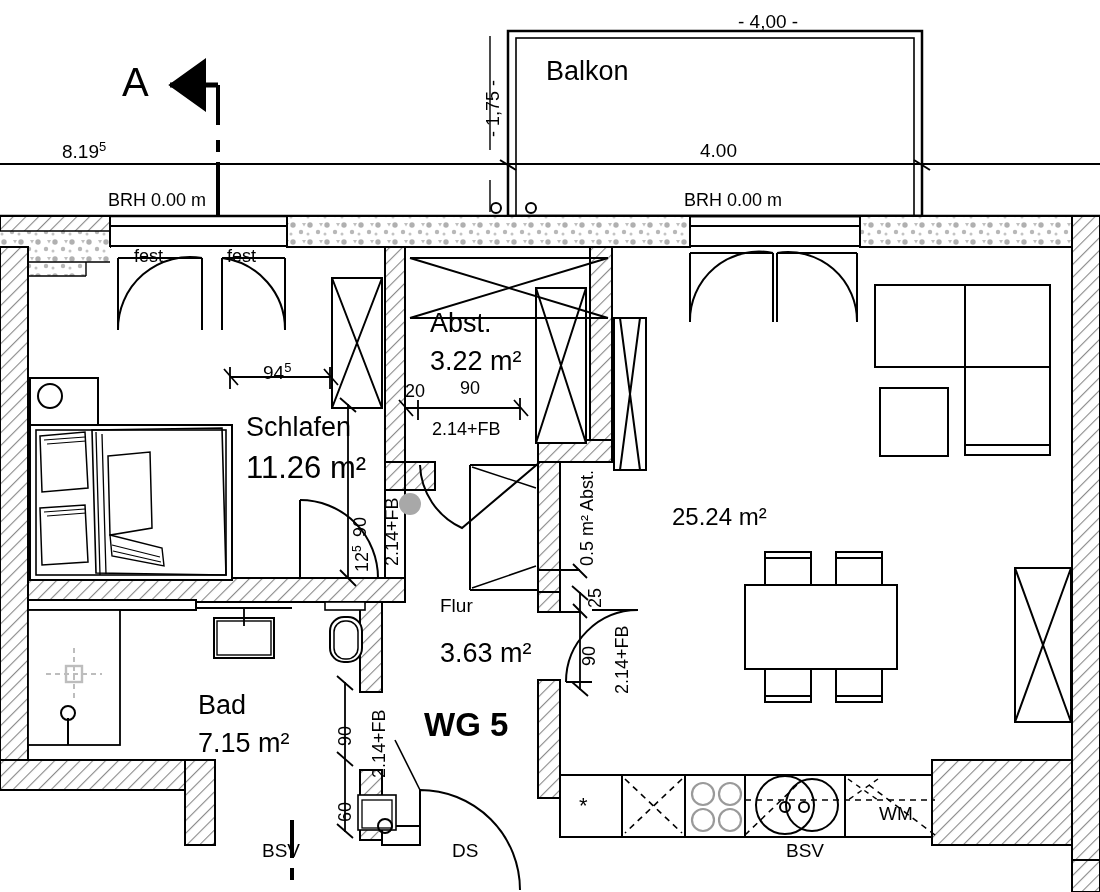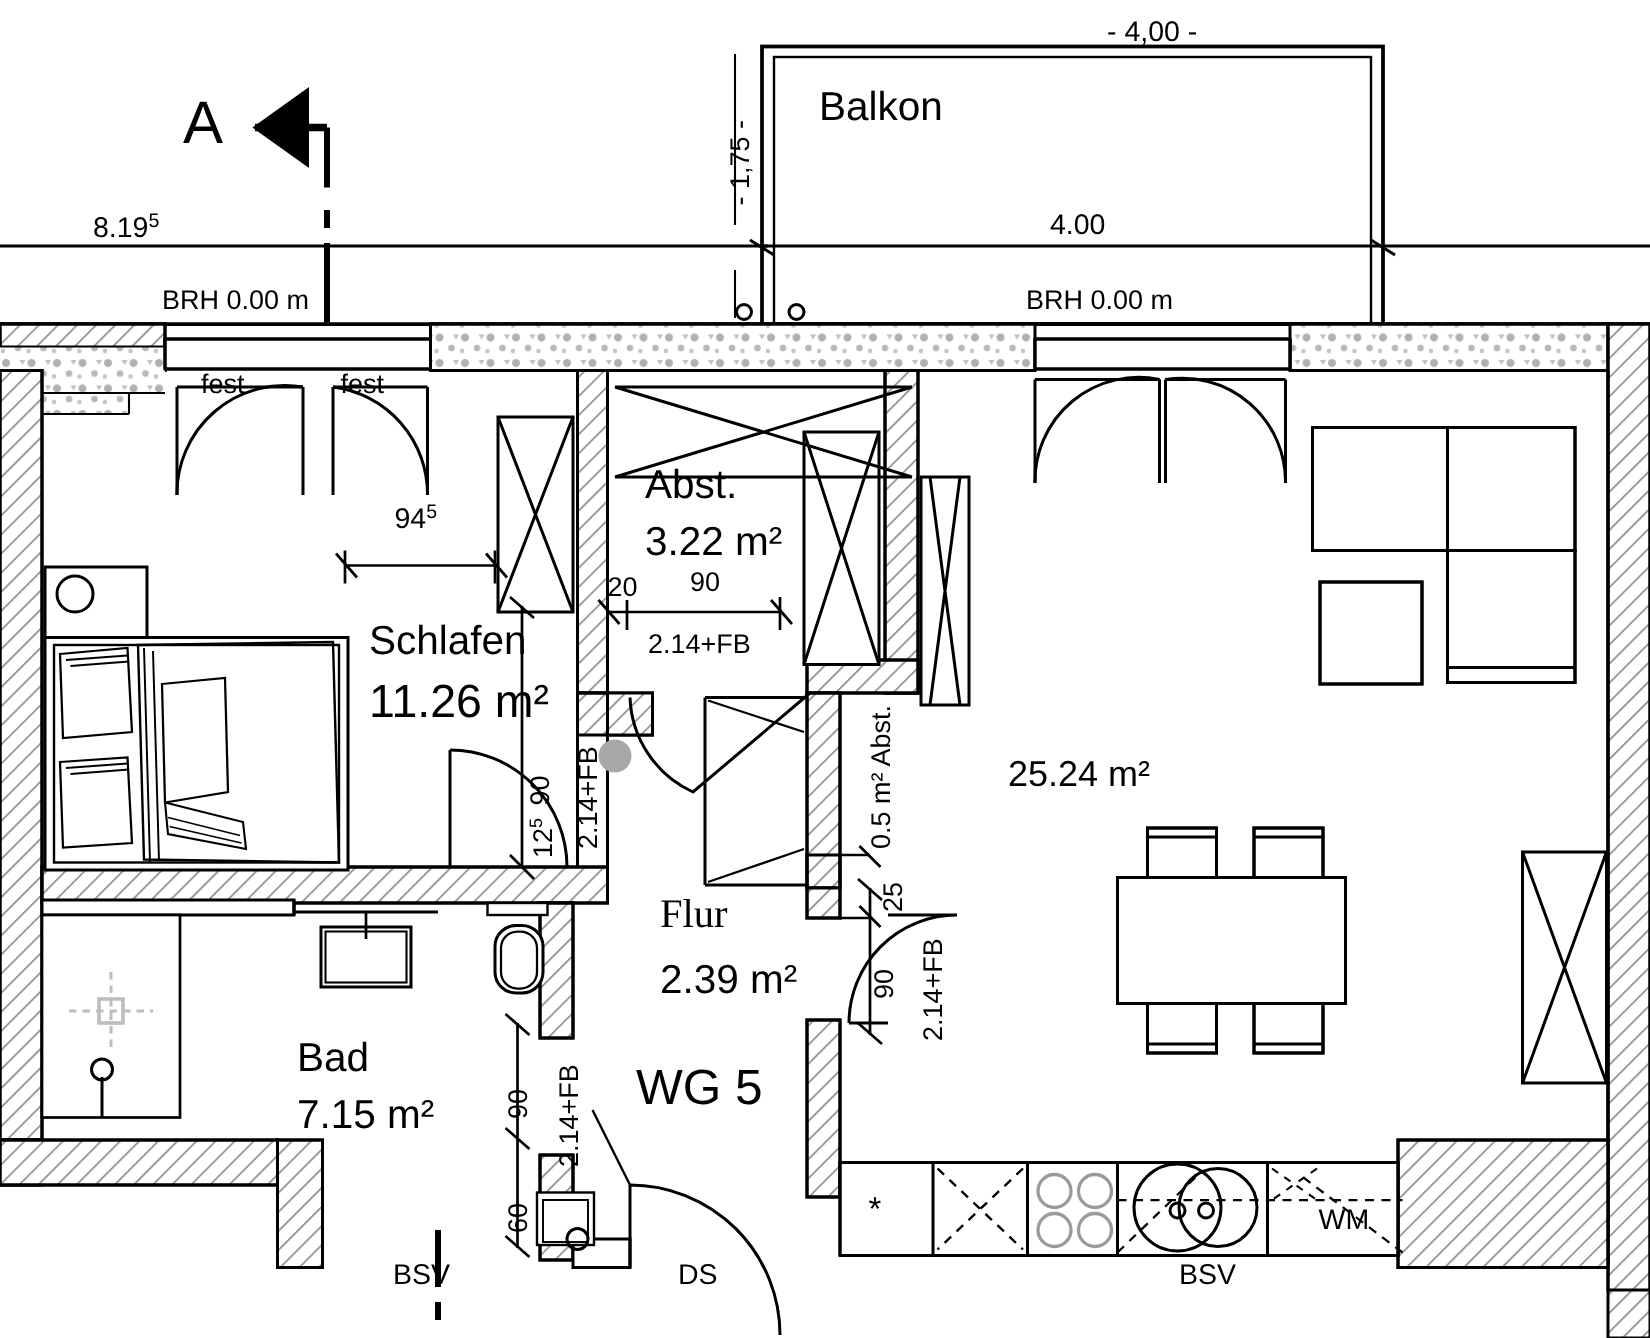--- a/index.html
+++ b/index.html
@@ -305,21 +305,21 @@
 
 <div class="lbl" style="left:546px;top:58px;font-size:27px;">Balkon</div>
 <div class="lbl" style="left:700px;top:141px;font-size:19px;">4.00</div>
 
 <div class="lbl" style="left:108px;top:191px;font-size:18px;">BRH 0.00 m</div>
 <div class="lbl" style="left:684px;top:191px;font-size:18px;">BRH 0.00 m</div>
 
 <div class="lbl" style="left:134px;top:247px;font-size:18px;">fest</div>
 <div class="lbl" style="left:227px;top:247px;font-size:18px;">fest</div>
 
-<div class="lbl" style="left:263px;top:334px;font-size:19px;">
+<div class="lbl" style="left:263px;top:361px;font-size:19px;">
   <span>94</span><sup style="font-size:13px;">5</sup>
 </div>
 
 <div class="lbl" style="left:246px;top:414px;font-size:27px;">Schlafen</div>
 <div class="lbl" style="left:246px;top:452px;font-size:31px;">11.26 m²</div>
 
 <div class="lbl" style="left:430px;top:310px;font-size:27px;">Abst.</div>
 <div class="lbl" style="left:430px;top:348px;font-size:27px;">3.22 m²</div>
 
 <div class="lbl" style="left:405px;top:382px;font-size:18px;">20</div>
@@ -332,24 +332,24 @@
   <span>12</span><sup style="font-size:12px;">5</sup>
 </div>
 
 <div class="lbl rot90" style="left:578px;top:566px;font-size:18px;">0.5 m² Abst.</div>
 <div class="lbl rot90" style="left:586px;top:608px;font-size:18px;">25</div>
 <div class="lbl rot90" style="left:580px;top:666px;font-size:18px;">90</div>
 <div class="lbl rot90" style="left:613px;top:694px;font-size:18px;">2.14+FB</div>
 
 <div class="lbl" style="left:672px;top:505px;font-size:24px;">25.24 m²</div>
 
-<div class="lbl" style="left:440px;top:596px;font-size:27px;font-family:Liberation Serif, serif;">Flur</div>
-<div class="lbl" style="left:440px;top:640px;font-size:27px;">2.39 m²</div>
-
-<div class="lbl" style="left:424px;top:708px;font-size:33px;font-weight:normal;">WG 5</div>
+<div class="lbl" style="left:440px;top:596px;font-size:19px;">Flur</div>
+<div class="lbl" style="left:440px;top:640px;font-size:27px;">3.63 m²</div>
+
+<div class="lbl" style="left:424px;top:708px;font-size:33px;font-weight:bold;">WG 5</div>
 
 <div class="lbl" style="left:198px;top:692px;font-size:27px;">Bad</div>
 <div class="lbl" style="left:198px;top:730px;font-size:27px;">7.15 m²</div>
 
 <div class="lbl rot90" style="left:370px;top:778px;font-size:18px;">2.14+FB</div>
 <div class="lbl rot90" style="left:336px;top:746px;font-size:18px;">90</div>
 <div class="lbl rot90" style="left:336px;top:822px;font-size:18px;">60</div>
 
 <div class="lbl" style="left:262px;top:841px;font-size:19px;">BSV</div>
 <div class="lbl" style="left:452px;top:841px;font-size:19px;">DS</div>

